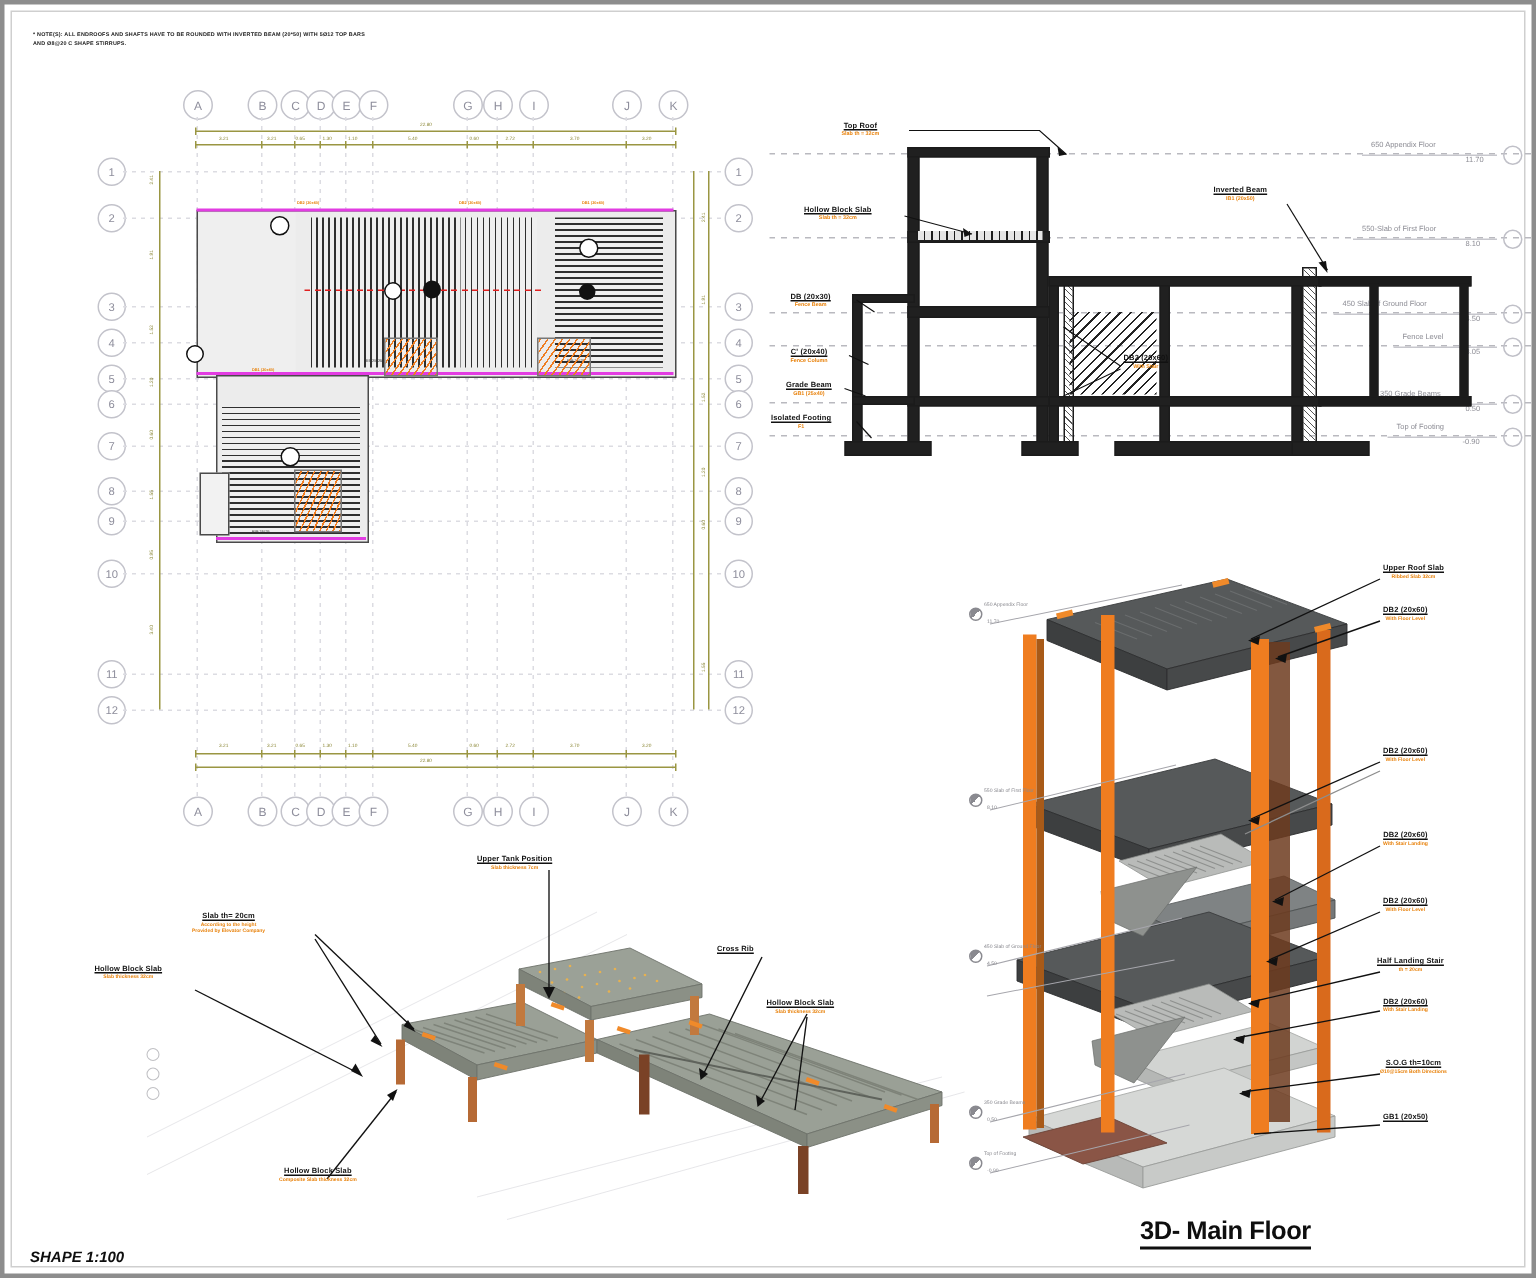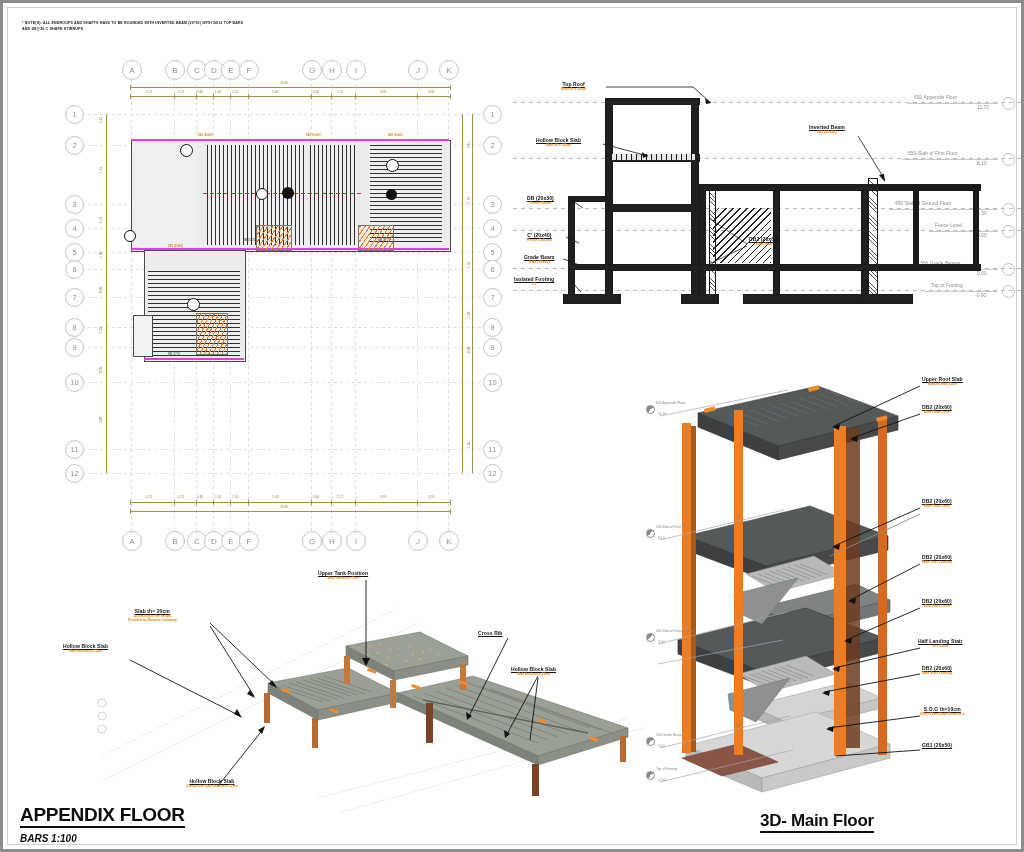--- a/index.html
+++ b/index.html
@@ -771,23 +771,20 @@
     <div class="lbl" style="left:282px;top:338px;font-size:5px;text-align:center;">
       <div class="t">S.O.G th=10cm</div>
       <div class="s" style="font-size:3.4px;">Ø10@15cm Both Directions</div>
     </div>
     <div class="lbl" style="left:284px;top:374px;font-size:5px;text-align:center;">
       <div class="t">GB1 (20x50)</div>
       <div class="s" style="font-size:3.4px;"></div>
     </div>
   </div>
 
-  <div class="title" style="left:12px;top:796px;font-size:19px;">
-    <u>APPENDIX FLOOR</u>
-  </div>
-  <div class="subtitle" style="left:12px;top:825px;">BARS 1:100</div>
+  <div class="subtitle" style="left:12px;top:825px;">SHAPE 1:100</div>
 
   <div class="title" style="left:752px;top:803px;font-size:17px;">
     <u>3D- Main Floor</u>
   </div>
 
  </div>
 </div>
 
 </body></html>

